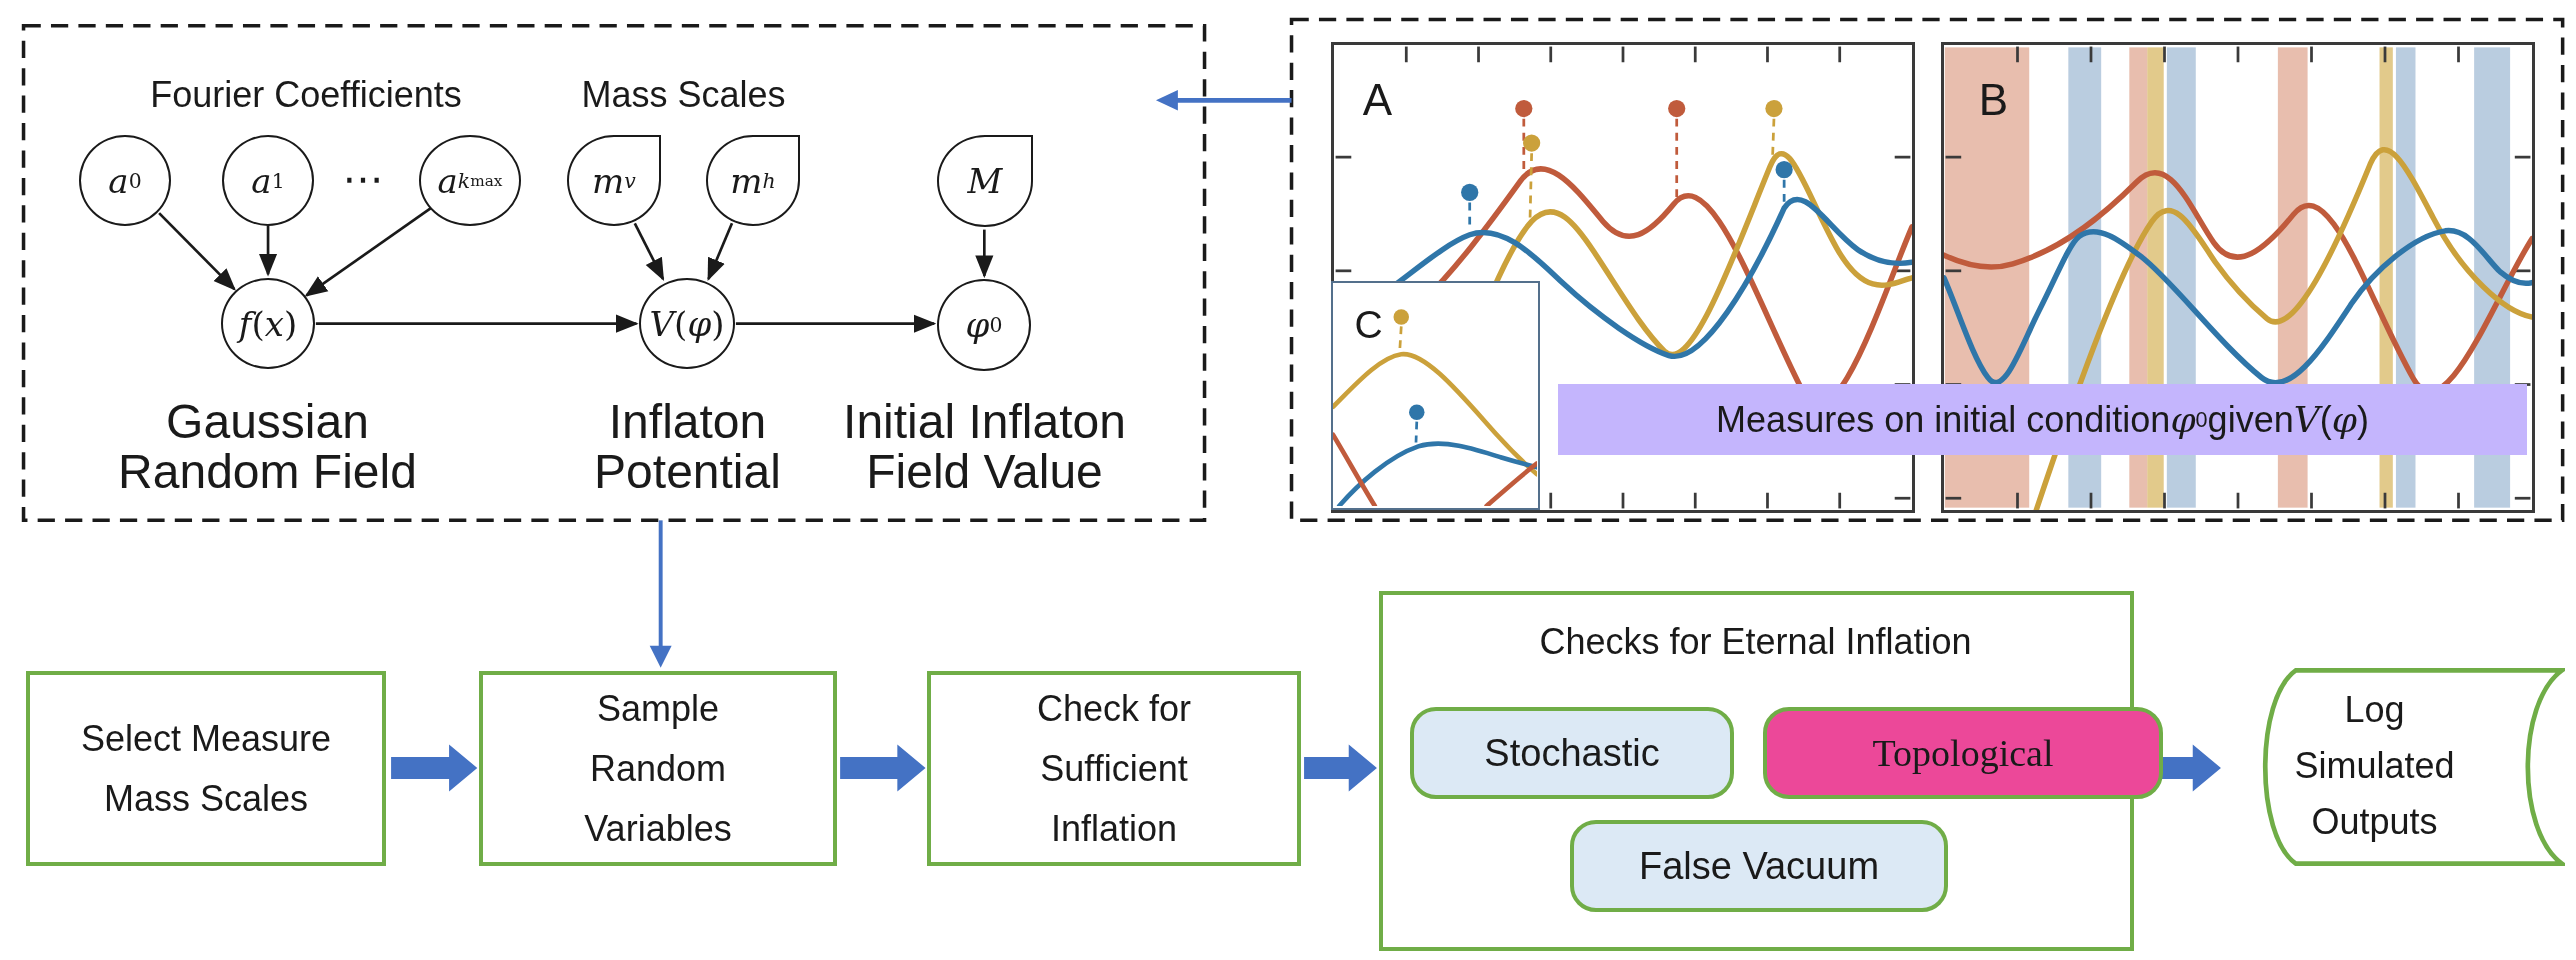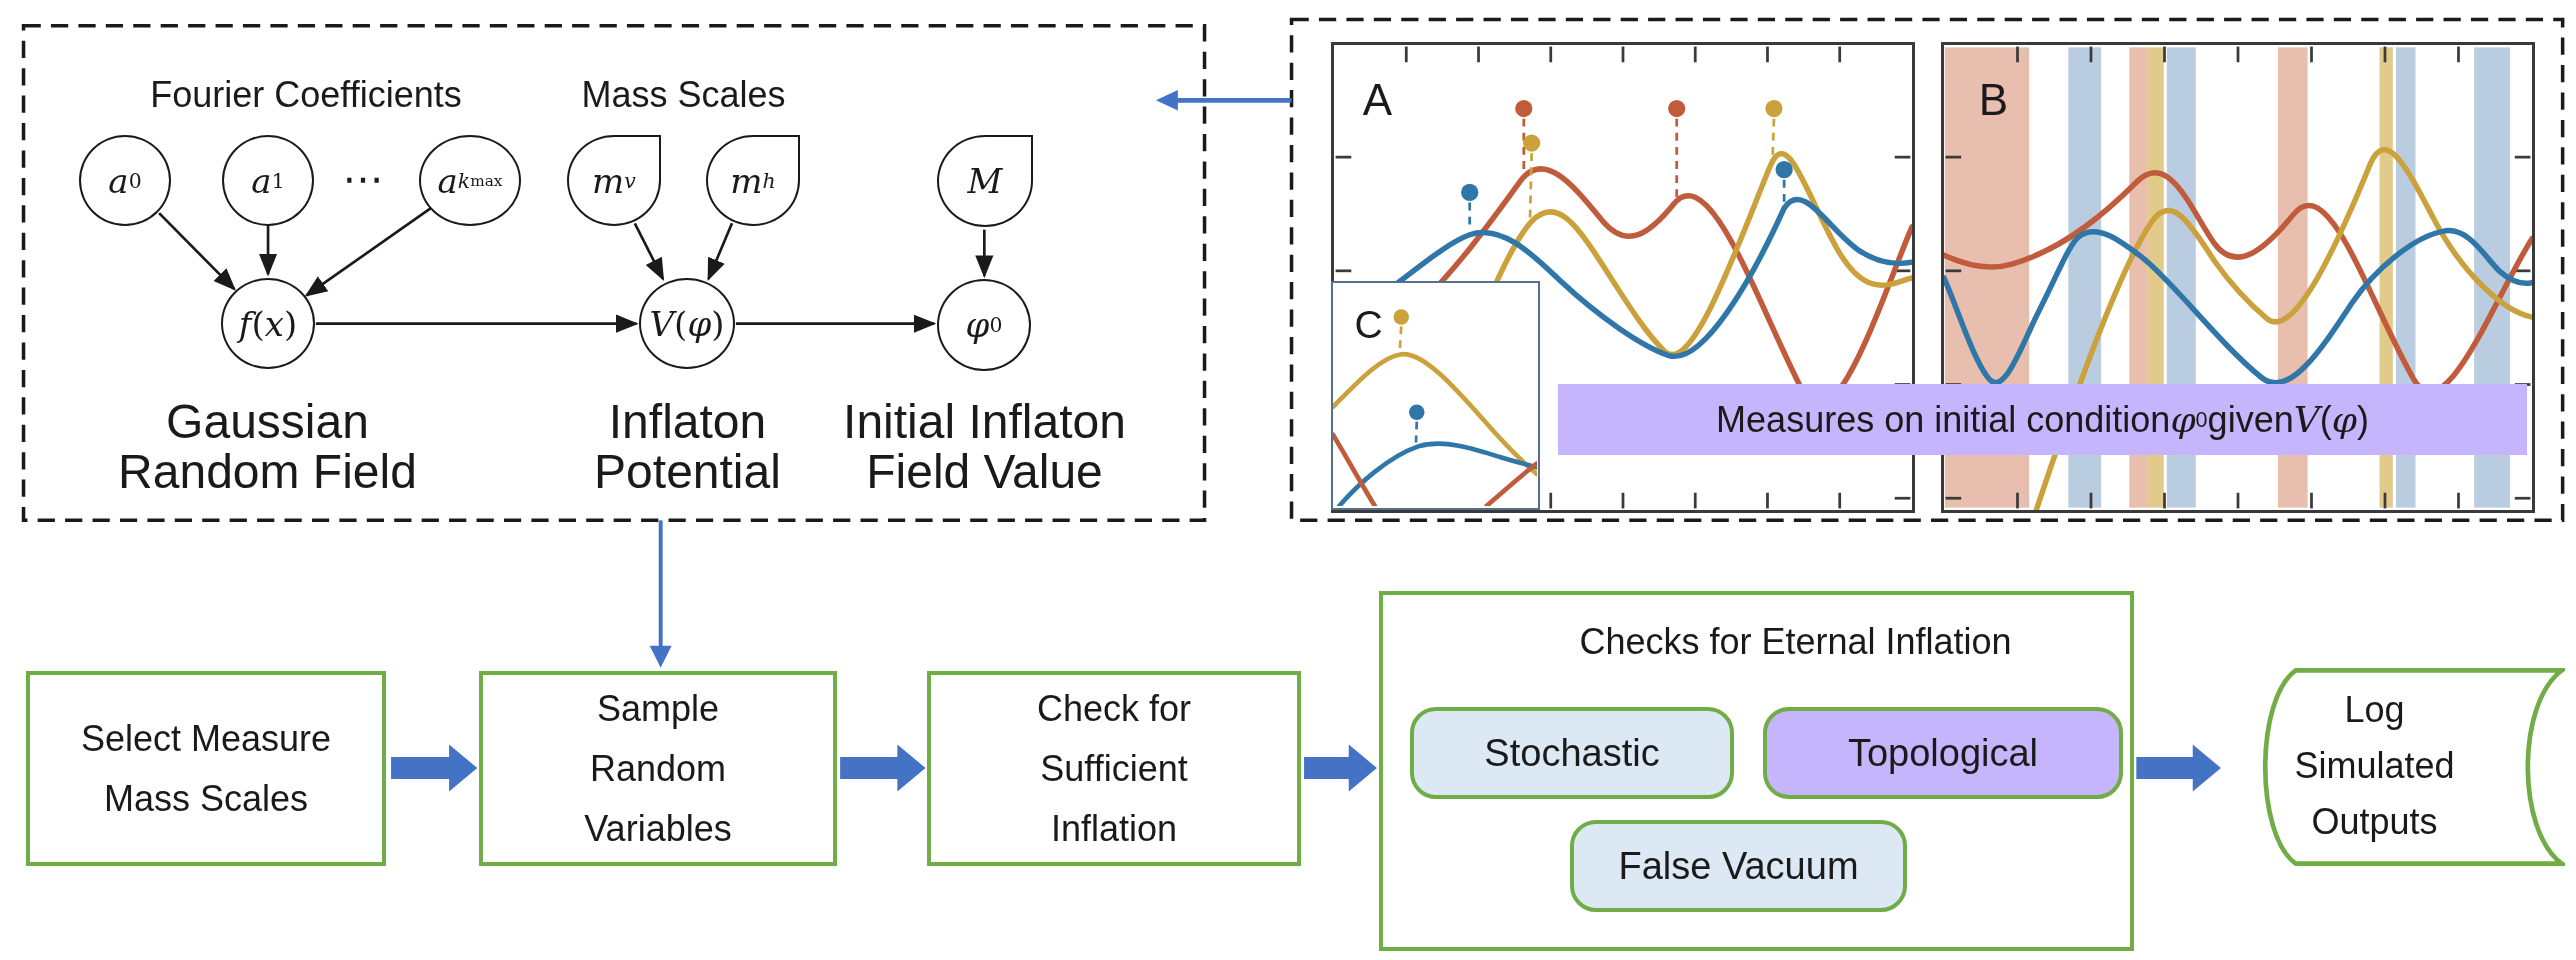--- a/index.html
+++ b/index.html
@@ -232,24 +232,24 @@
     <div>Sufficient</div>
     <div>Inflation</div>
   </div>
   <div class="abs flowbox ctr ffz" style="left: 479px; top: 671px; width: 358px; height: 195px; border-color: rgb(112, 173, 71);">
     <div>Sample</div>
     <div>Random</div>
     <div>Variables</div>
   </div>
 
   <div class="abs flowbox" style="left: 1379px; top: 591px; width: 755px; height: 360px; border-color: rgb(112, 173, 71);"></div>
-  <div class="abs title" style="left:1383px;top:621px;width:745px;z-index:3;margin-left:40px;">Checks for Eternal Inflation</div>
+  <div class="abs title" style="left:1383px;top:621px;width:745px;z-index:3;">Checks for Eternal Inflation</div>
   <div class="abs subbox ctr" style="left: 1410px; top: 707px; width: 324px; height: 92px; border-color: rgb(112, 173, 71); background: rgb(220, 233, 245);">Stochastic</div>
-  <div class="abs subbox ctr" style="left: 1763px; top: 707px; width: 360px; height: 92px; border-color: rgb(112, 173, 71); background: #c4b5fd;">Topological</div>
-  <div class="abs subbox ctr" style="left: 1570px; top: 820px; width: 337px; height: 92px; border-color: rgb(112, 173, 71); background: rgb(220, 233, 245);">False Vacuum</div>
+  <div class="abs subbox ctr" style="left: 1763px; top: 707px; width: 400px; height: 92px; border-color: rgb(112, 173, 71); background: #ec4899; font-family: Liberation Serif, serif;">Topological</div>
+  <div class="abs subbox ctr" style="left: 1570px; top: 820px; width: 378px; height: 92px; border-color: rgb(112, 173, 71); background: rgb(220, 233, 245);">False Vacuum</div>
 
   <svg class="layer" id="log-shape" style="left:2241px;top:667px;z-index:2;" width="324" height="200" viewBox="0 0 414 255">
     <path id="log-path" d="M 70 4 L 410 4 C 352 46 352 209 410 251 L 70 251 C 18 214 18 41 70 4 Z" fill="#ffffff" stroke="#70AD47" stroke-width="6"></path>
   </svg>
   <div class="abs ctr ffz" id="log-text" style="left:2257px;top:680px;width:235px;height:172px;">
     <div>Log</div>
     <div>Simulated</div>
     <div>Outputs</div>
   </div>
 

